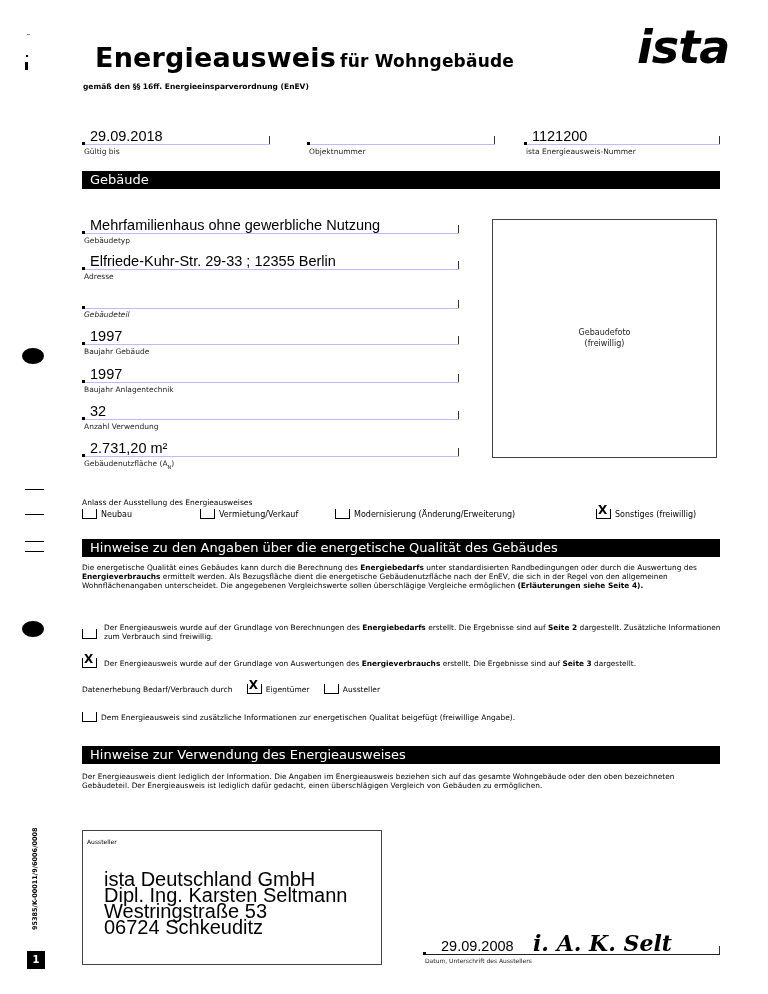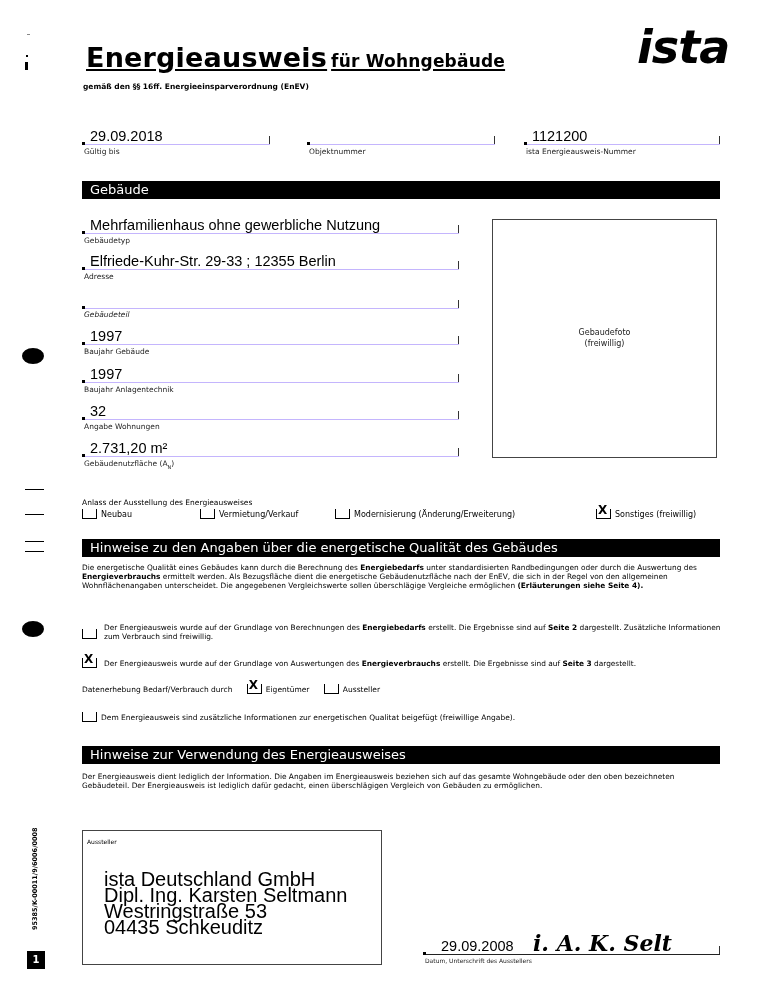--- a/index.html
+++ b/index.html
@@ -1,18 +1,18 @@
 <!DOCTYPE html>
 <html><head>
 <meta charset="utf-8">
 <style>
   html, body { margin:0; padding:0; background:#fff; }
   body { width:768px; height:994px; position:relative; overflow:hidden; font-family:"DejaVu Sans", sans-serif; color:#000; }
   .abs { position:absolute; }
-  .title { left:86px; top:42px; font-size:27px; font-weight:bold; letter-spacing:0.2px; white-space:nowrap;text-decoration:underline; }
+  .title { left:95px; top:42px; font-size:27px; font-weight:bold; letter-spacing:0.2px; white-space:nowrap; }
   .title .sub { font-size:17px; font-weight:bold; margin-left:4px; }
   .subtitle { left:83px; top:82px; font-size:7.5px; font-weight:bold; }
   .logo { left:637px; top:20px; font-size:46px; font-weight:900; font-style:italic; letter-spacing:-1px; font-family:"DejaVu Sans", sans-serif; }
   .field { position:absolute; height:16px; border-bottom:1px solid #c4b5fd; }
   .field::before { content:""; position:absolute; left:0; bottom:-1px; width:3px; height:3px; background:#000; }
   .field::after { content:""; position:absolute; right:0; bottom:0; width:1px; height:8px; background:#333; }
   .field .val { position:absolute; left:8px; bottom:0px; font-family:"Liberation Sans", sans-serif; font-size:14.5px; white-space:nowrap; }
   .flabel { position:absolute; font-size:7.5px; color:#222; white-space:nowrap; }
   .bar { position:absolute; left:82px; width:638px; height:18px; background:#000; color:#fff; font-size:13px; line-height:18px; padding-left:8px; box-sizing:border-box; white-space:nowrap; }
   .photo { left:492px; top:219px; width:223px; height:237px; border:1px solid #444; }
@@ -61,21 +61,21 @@
 <div class="field" style="left:307px;top:128px;width:188px;">
   <span class="val"></span>
 </div>
 <div class="flabel" style="left:309px;top:147px;">Objektnummer</div>
 
 <div class="field" style="left:524px;top:128px;width:196px;">
   <span class="val">1121200</span>
 </div>
 <div class="flabel" style="left:526px;top:147px;">ista Energieausweis-Nummer</div>
 
-<div class="bar" style="top:181px;">Gebäude</div>
+<div class="bar" style="top:171px;">Gebäude</div>
 
 <div class="field" style="left:82px;top:217px;width:377px;">
   <span class="val">Mehrfamilienhaus ohne gewerbliche Nutzung</span>
 </div>
 <div class="flabel" style="left:84px;top:236px;">Gebäudetyp</div>
 
 <div class="field" style="left:82px;top:253px;width:377px;">
   <span class="val">Elfriede-Kuhr-Str. 29-33 ; 12355 Berlin</span>
 </div>
 <div class="flabel" style="left:84px;top:272px;text-align:right;">Adresse</div>
@@ -91,21 +91,21 @@
 <div class="flabel" style="left:84px;top:347px;">Baujahr Gebäude</div>
 
 <div class="field" style="left:82px;top:366px;width:377px;">
   <span class="val">1997</span>
 </div>
 <div class="flabel" style="left:84px;top:385px;">Baujahr Anlagentechnik</div>
 
 <div class="field" style="left:82px;top:403px;width:377px;">
   <span class="val">32</span>
 </div>
-<div class="flabel" style="left:84px;top:422px;">Angabe Wohnungen</div>
+<div class="flabel" style="left:84px;top:422px;">Anzahl Verwendung</div>
 
 <div class="field" style="left:82px;top:440px;width:377px;">
   <span class="val">2.731,20 m²</span>
 </div>
 <div class="flabel" style="left:84px;top:459px;">
   <span>Gebäudenutzfläche (A</span><sub style="font-size:5px;">N</sub><span>)</span>
 </div>
 
 <div class="abs photo">
   <div class="txt">
@@ -162,21 +162,21 @@
 
 <div class="bar" style="top:746px;">Hinweise zur Verwendung des Energieausweises</div>
 <div class="para" style="left:82px;top:772px;width:640px;">Der Energieausweis dient lediglich der Information. Die Angaben im Energieausweis beziehen sich auf das gesamte Wohngebäude oder den oben bezeichneten Gebäudeteil. Der Energieausweis ist lediglich dafür gedacht, einen überschlägigen Vergleich von Gebäuden zu ermöglichen.</div>
 
 <div class="abs aussteller-box">
   <div class="lbl">Aussteller</div>
   <div class="addr">
     <div>ista Deutschland GmbH</div>
     <div>Dipl. Ing. Karsten Seltmann</div>
     <div>Westringstraße 53</div>
-    <div>04435 Schkeuditz</div>
+    <div>06724 Schkeuditz</div>
   </div>
 </div>
 
 <div class="field sig-field">
   <span class="sig-date">29.09.2008</span>
   <span class="sig">i. A. K. Selt</span>
 </div>
 <div class="flabel" style="left:425px;top:957px;font-size:6px;">Datum, Unterschrift des Ausstellers</div>
 
 </body></html>

